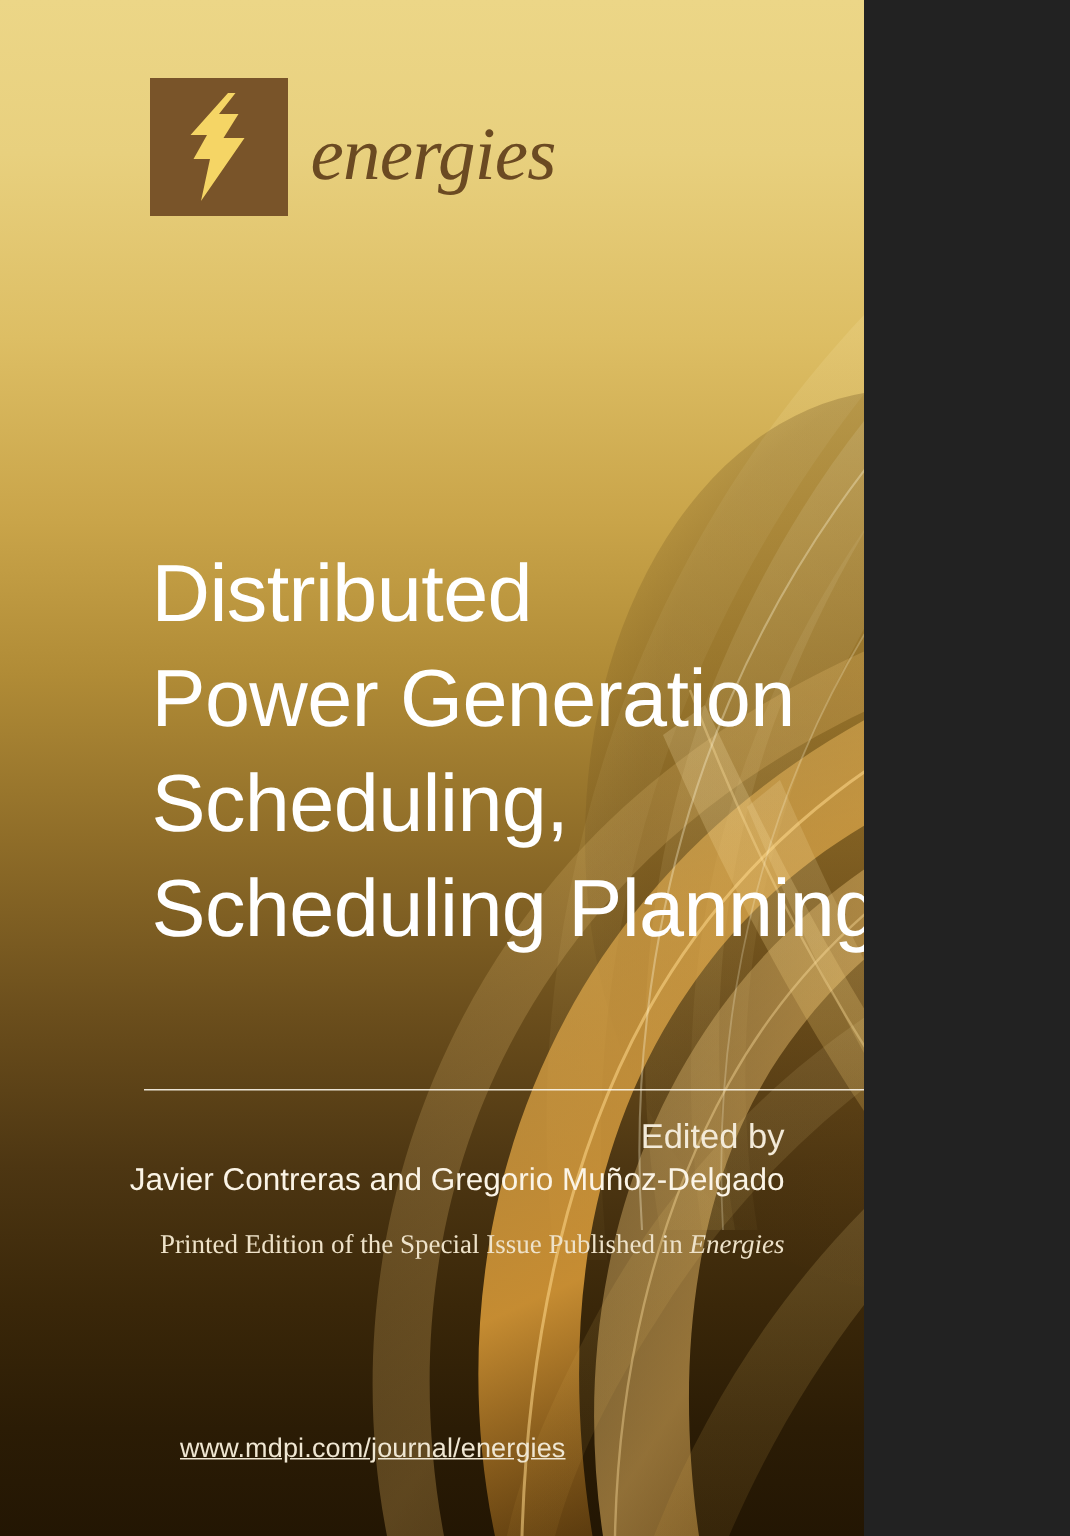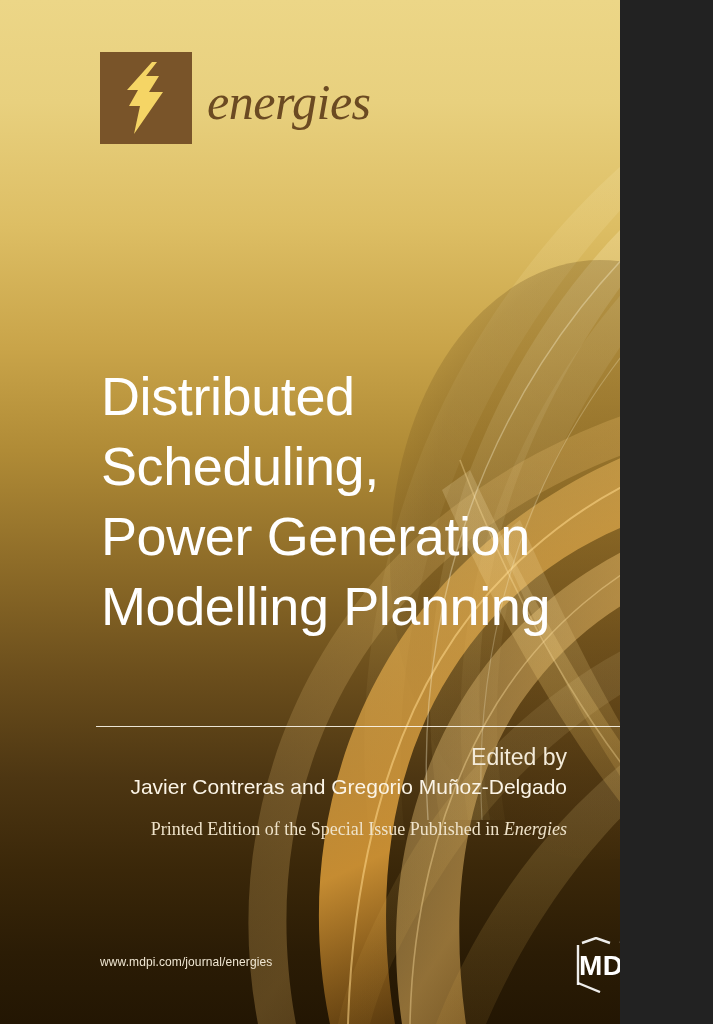--- a/index.html
+++ b/index.html
@@ -2,21 +2,21 @@
 <html><head>
 <meta charset="utf-8">
 <style>
   html, body {
     margin: 0;
     padding: 0;
     background: #222;
   }
   #cover {
     position: relative;
-    width: 620px;
+    width: 576px;
     height: 1024px;
     overflow: hidden;
     font-family: "Liberation Sans", sans-serif;
     background:
       linear-gradient(to bottom,
         #ecd687 0%,
         #e8d07e 10%,
         #ddbe64 22%,
         #c9a449 34%,
         #b08b36 44%,
@@ -121,25 +121,26 @@
     color: #eee2c9;
     font-size: 18px;
     line-height: 26px;
     margin-top: 14px;
   }
   .printed-edition i { font-style: italic; }
 
   
   .site-url {
     position: absolute;
-    left: 100px;
+    left: 120px;
     top: 955px;
     color: #efe6d2;
-    font-size: 12px;
+    font-size: 18px;
     letter-spacing: 0.1px;
+    text-decoration: underline;
   }
   .mdpi-logo {
     position: absolute;
     left: 560px;
     top: 937px;
     width: 110px;
     height: 56px;
   }
   .mdpi-logo svg { display: block; }
 </style>
@@ -215,23 +216,23 @@
         <svg width="46" height="72" viewBox="0 0 46 72" aria-hidden="true">
           <polygon points="31,0 6,28 17,28 8,44 19,44 13,72 42,30 28,30 38,14 25,14 36,0" fill="#f5d565" transform="translate(-2,0)"></polygon>
         </svg>
       </span>
     </div>
     <div class="logo-word">energies</div>
   </div>
 
   <div class="title-block">
     <div class="title-line">Distributed</div>
+    <div class="title-line">Power Generation</div>
     <div class="title-line">Scheduling,</div>
-    <div class="title-line">Power Generation</div>
-    <div class="title-line">Modelling Planning</div>
+    <div class="title-line">Scheduling Planning</div>
   </div>
 
   <div class="divider"></div>
 
   <div class="editor-block">
     <div class="edited-by">Edited by</div>
     <div class="editor-names">Javier Contreras and Gregorio Muñoz-Delgado</div>
     <div class="printed-edition"><span>Printed Edition of the Special Issue Published in </span><i>Energies</i></div>
   </div>
 

